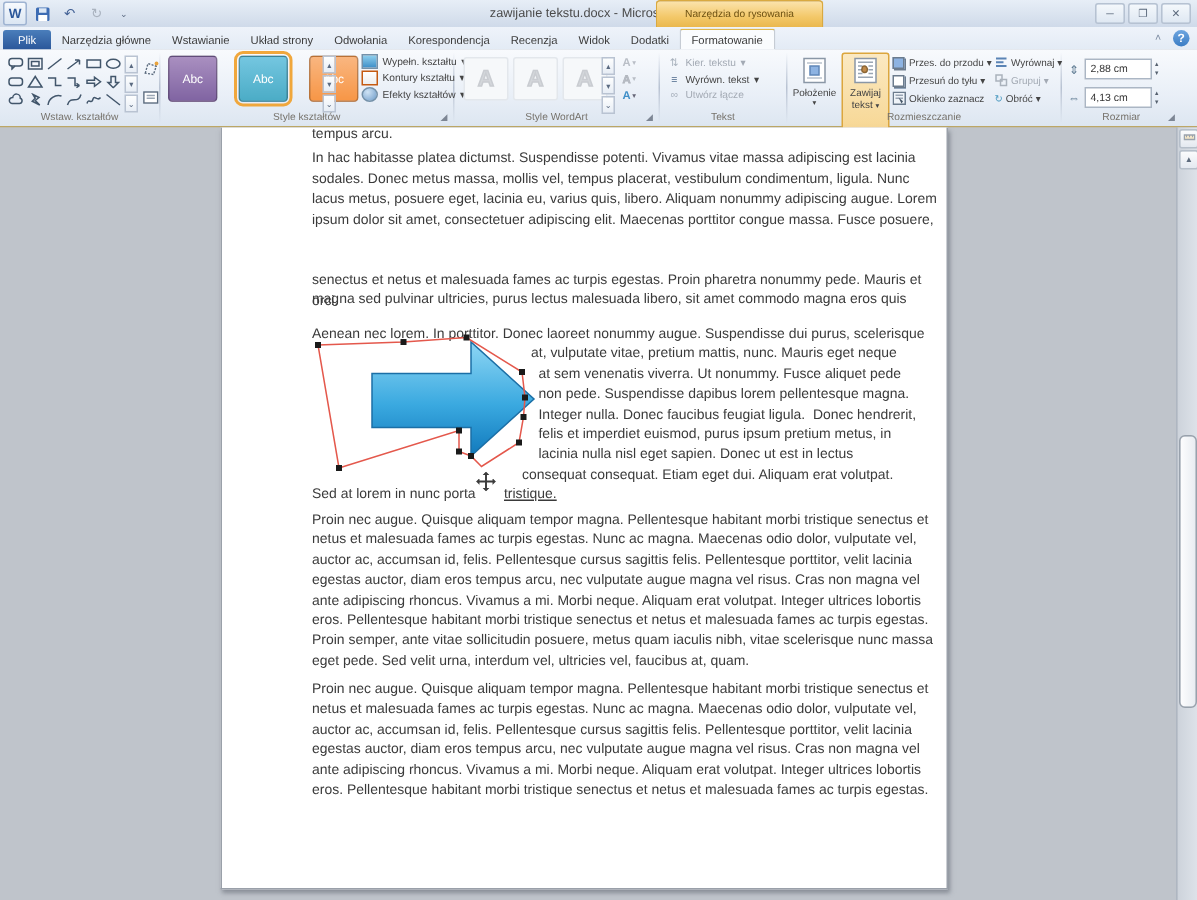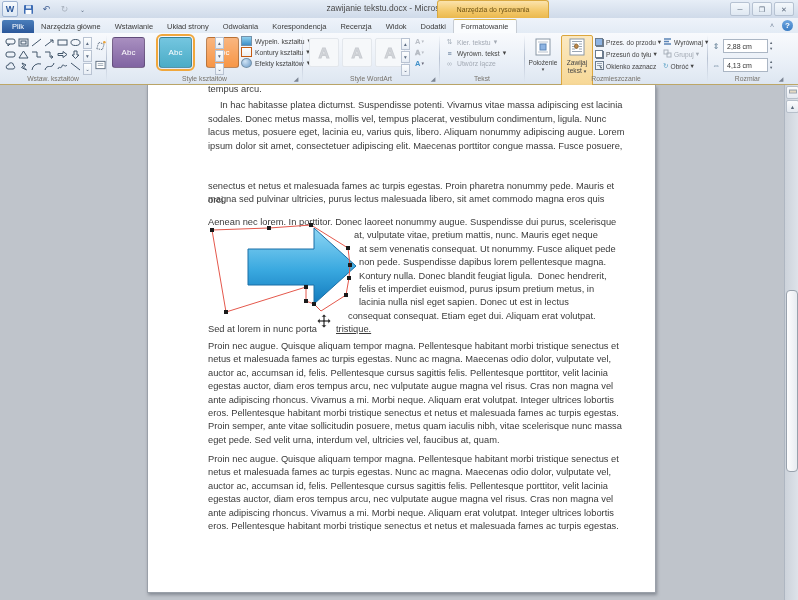--- a/index.html
+++ b/index.html
@@ -99,21 +99,21 @@
   .g-size{width:79px;}
   .size-rows{position:absolute;left:3px;top:6px;display:flex;flex-direction:column;gap:5px;}
   .srow{display:flex;align-items:center;gap:2px;}
   .srow .si{font-size:8px;color:#5a778f;width:10px;text-align:center;}
   .sfield{width:40px;height:12px;background:#fff;border:1px solid #abb6c4;font-size:7px;color:#333;
     display:flex;align-items:center;padding-left:3px;}
   .spin{display:flex;flex-direction:column;font-size:4.5px;color:#55606e;line-height:1;gap:1px;}
   
   .docarea{position:absolute;left:0;top:85px;width:798px;height:515px;background:#bfc4cb;}
   .page{position:absolute;left:147px;top:0;width:483px;height:507px;background:#fff;
-    box-shadow:1px 2px 3px rgba(90,95,105,.55);border:1px solid #9aa0a9;border-top:none;padding-left:24px;}
+    box-shadow:1px 2px 3px rgba(90,95,105,.55);border:1px solid #9aa0a9;border-top:none;}
   .tl{position:absolute;white-space:pre;font-size:9.3px;color:#3a3a3a;line-height:12px;}
   .overlay-svg{position:absolute;left:0;top:0;width:483px;height:507px;pointer-events:none;}
   
   .vscroll{position:absolute;right:0;top:0;width:13px;height:515px;background:linear-gradient(to right,#cdd3db,#dde2e9);
     border-left:1px solid #aeb6c1;}
   .vs-btn{width:11px;height:11px;margin:1px;border:1px solid #b6bfca;border-radius:2px;
     background:linear-gradient(#fbfcfd,#e4e9f0);display:flex;align-items:center;justify-content:center;
     font-size:5.5px;color:#5d6b7d;}
   .vs-thumb{position:absolute;left:1px;top:205px;width:10px;height:180px;border:1px solid #98a1ac;
     border-radius:4px;background:linear-gradient(to right,#fdfdfe,#e8ecf1);}
@@ -464,33 +464,33 @@
     <div class="launcher">◢</div>
     <div class="glabel">Rozmiar</div>
   </div>
 </div>
 
 <div class="docarea">
   <div class="page">
 
     <div class="tl" style="left:60px;top:-2px;">tempus arcu.</div>
 
-    <div class="tl" style="left:72px;top:14px;">In hac habitasse platea dictumst. Suspendisse potenti. Vivamus vitae massa adipiscing est lacinia</div>
+    <div class="tl" style="left:60px;top:14px;">In hac habitasse platea dictumst. Suspendisse potenti. Vivamus vitae massa adipiscing est lacinia</div>
     <div class="tl" style="left:60px;top:27.5px;">sodales. Donec metus massa, mollis vel, tempus placerat, vestibulum condimentum, ligula. Nunc</div>
     <div class="tl" style="left:60px;top:41px;">lacus metus, posuere eget, lacinia eu, varius quis, libero. Aliquam nonummy adipiscing augue. Lorem</div>
     <div class="tl" style="left:60px;top:54.5px;">ipsum dolor sit amet, consectetuer adipiscing elit. Maecenas porttitor congue massa. Fusce posuere,</div>
     <div class="tl" style="left:60px;top:68px;margin-top:40px;">magna sed pulvinar ultricies, purus lectus malesuada libero, sit amet commodo magna eros quis</div>
     <div class="tl" style="left:60px;top:95px;">senectus et netus et malesuada fames ac turpis egestas. Proin pharetra nonummy pede. Mauris et</div>
     <div class="tl" style="left:60px;top:108.5px;">orci.</div>
 
     <div class="tl" style="left:60px;top:131px;">Aenean nec lorem. In porttitor. Donec laoreet nonummy augue. Suspendisse dui purus, scelerisque</div>
     <div class="tl" style="left:206px;top:144.4px;">at, vulputate vitae, pretium mattis, nunc. Mauris eget neque</div>
-    <div class="tl" style="left:211px;top:157.8px;">at sem venenatis consequat. Ut nonummy. Fusce aliquet pede</div>
+    <div class="tl" style="left:211px;top:157.8px;">at sem venenatis viverra. Ut nonummy. Fusce aliquet pede</div>
     <div class="tl" style="left:211px;top:171.2px;">non pede. Suspendisse dapibus lorem pellentesque magna.</div>
-    <div class="tl" style="left:211px;top:184.6px;">Kontury nulla. Donec blandit feugiat ligula.  Donec hendrerit,</div>
+    <div class="tl" style="left:211px;top:184.6px;">Integer nulla. Donec faucibus feugiat ligula.  Donec hendrerit,</div>
     <div class="tl" style="left:211px;top:198px;">felis et imperdiet euismod, purus ipsum pretium metus, in</div>
     <div class="tl" style="left:211px;top:211.4px;">lacinia nulla nisl eget sapien. Donec ut est in lectus</div>
     <div class="tl" style="left:200px;top:224.8px;">consequat consequat. Etiam eget dui. Aliquam erat volutpat.</div>
     <div class="tl" style="left:60px;top:238.2px;">Sed at lorem in nunc porta</div>
     <div class="tl" style="left:188px;top:238.2px;text-decoration:underline;">tristique.</div>
 
     <div class="tl" style="left:60px;top:255px;">Proin nec augue. Quisque aliquam tempor magna. Pellentesque habitant morbi tristique senectus et</div>
     <div class="tl" style="left:60px;top:268.4px;">netus et malesuada fames ac turpis egestas. Nunc ac magna. Maecenas odio dolor, vulputate vel,</div>
     <div class="tl" style="left:60px;top:281.8px;">auctor ac, accumsan id, felis. Pellentesque cursus sagittis felis. Pellentesque porttitor, velit lacinia</div>
     <div class="tl" style="left:60px;top:295.2px;">egestas auctor, diam eros tempus arcu, nec vulputate augue magna vel risus. Cras non magna vel</div>

